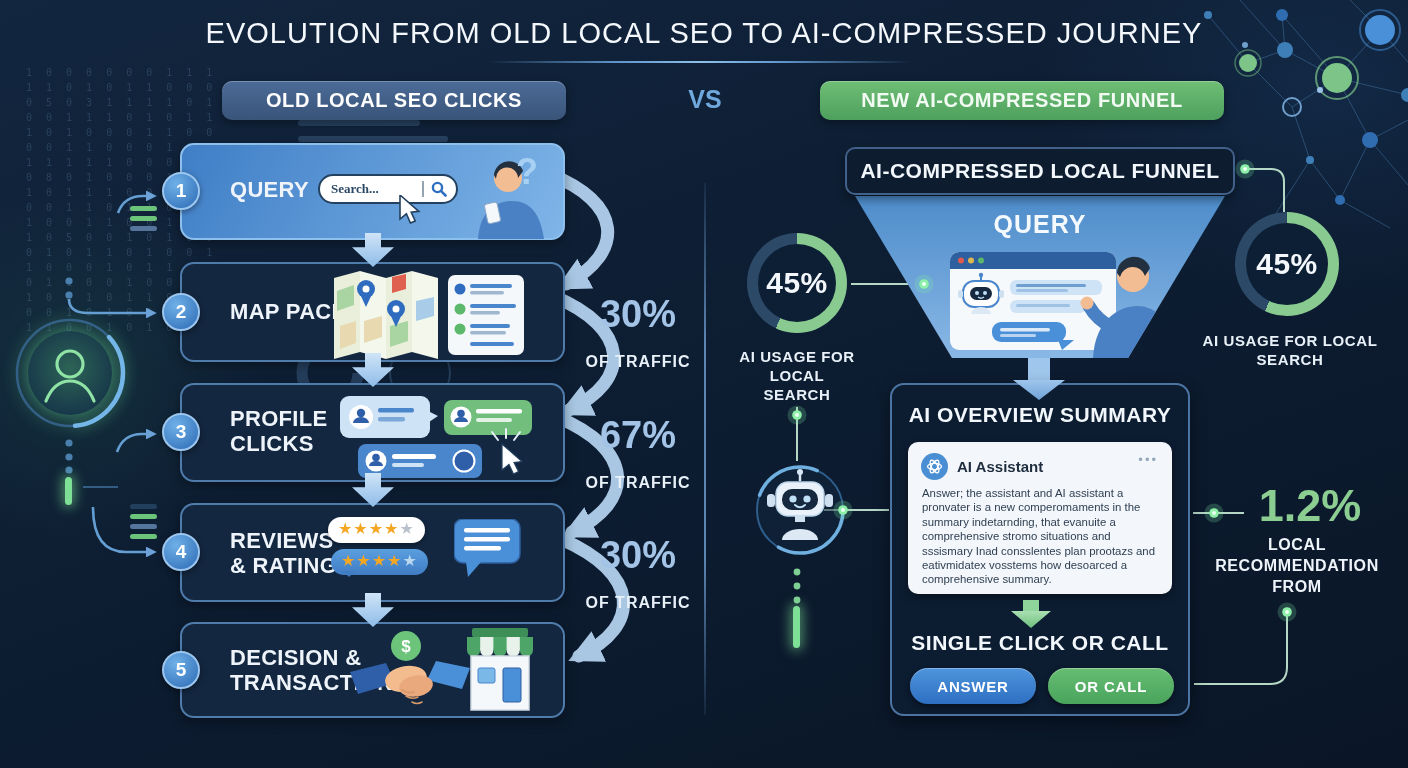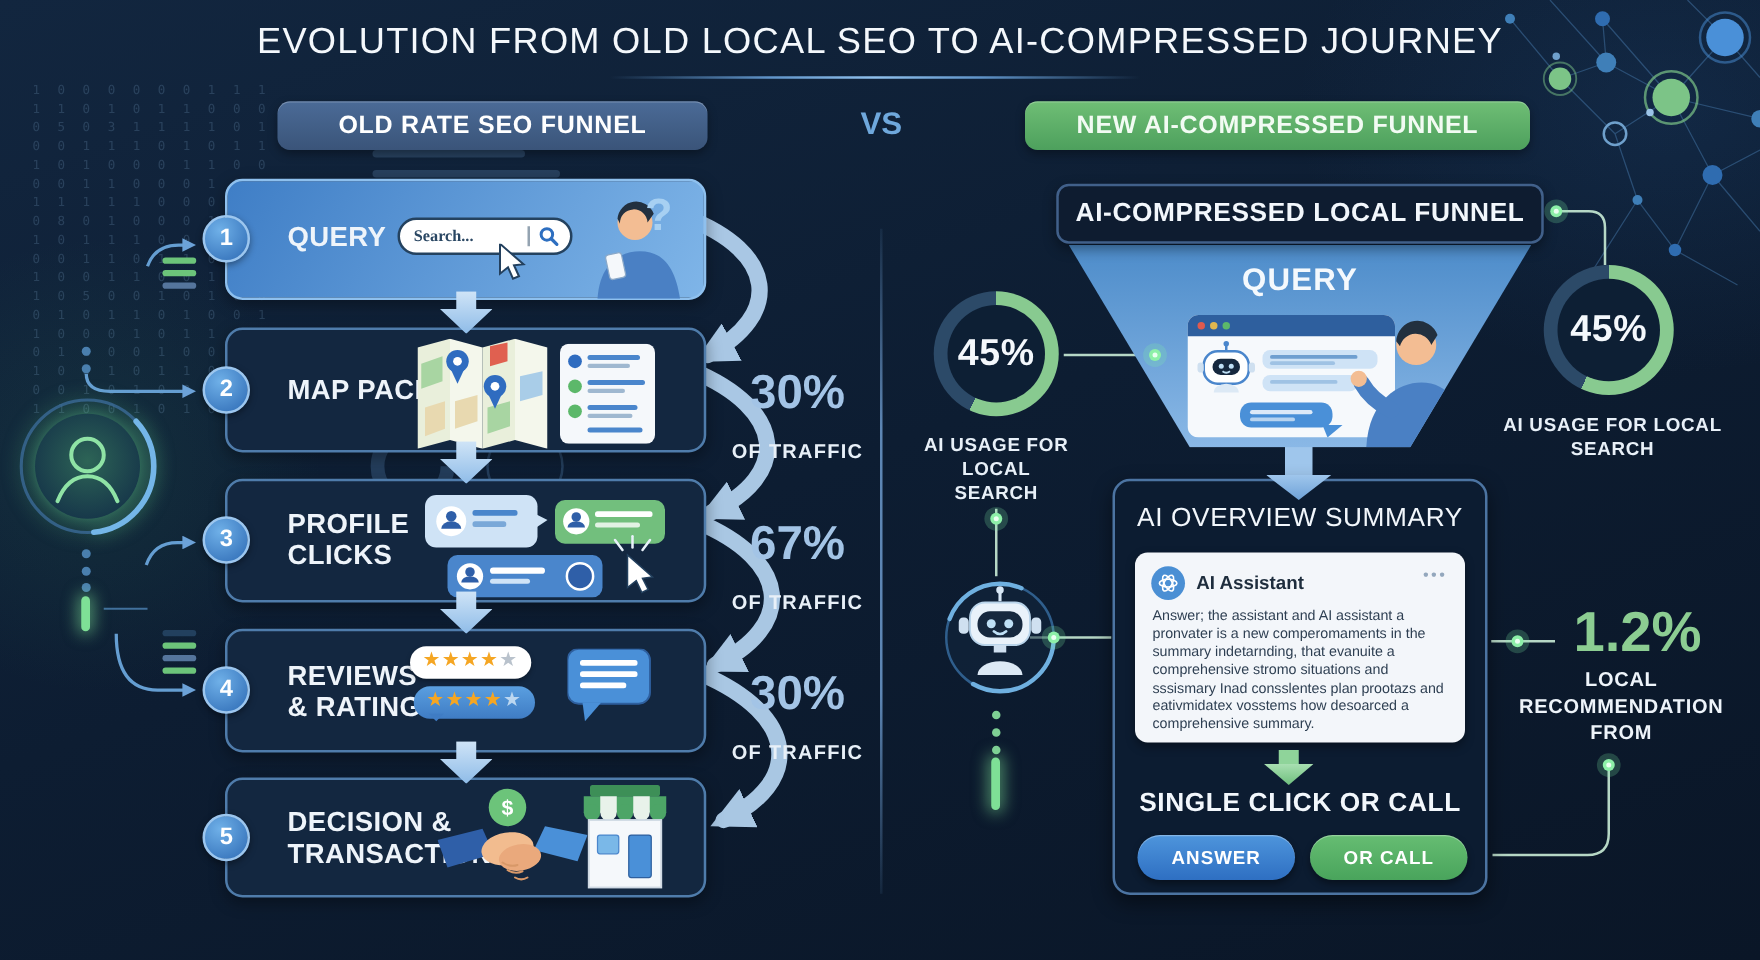--- a/index.html
+++ b/index.html
@@ -75,21 +75,21 @@
   .stem-head{left:1013px;top:380px;width:52px;height:20px;z-index:3;background:linear-gradient(180deg,#9fc6ec,#6fa2d8);
     clip-path:polygon(0 0,100% 0,50% 100%);}
   .donut{position:absolute;border-radius:50%;display:flex;align-items:center;justify-content:center;z-index:3;}
   .donut:before{content:"";position:absolute;inset:11px;border-radius:50%;background:#0d1f34;}
   .donut span{position:relative;font-size:30px;font-weight:bold;color:#f4f8fc;letter-spacing:.5px;}
   .stat-cap{position:absolute;text-align:center;font-size:15px;font-weight:bold;letter-spacing:.6px;
     line-height:1.25;color:#e8f0f8;z-index:3;}
   .ai-box{left:890px;top:383px;width:300px;height:333px;border-radius:14px;z-index:2;
     background:#0c1c31;border:2px solid #4c74a2;box-sizing:border-box;box-shadow:0 6px 16px rgba(0,0,0,.45);}
   .ai-box-title{position:absolute;left:0;top:18px;width:100%;text-align:center;
-    font-size:21px;font-weight:normal;letter-spacing:.5px;color:#f2f7fc;}
+    font-size:21px;font-weight:bold;letter-spacing:.5px;color:#f2f7fc;}
   .ai-card{position:absolute;left:16px;top:57px;width:264px;height:152px;border-radius:10px;
     background:#f3f6fa;box-shadow:0 3px 8px rgba(0,0,0,.35);}
   .ai-card-head{position:absolute;left:13px;top:11px;display:flex;align-items:center;gap:9px;}
   .ai-ic{width:27px;height:27px;border-radius:50%;background:#4a8fd4;display:flex;align-items:center;justify-content:center;}
   .ai-name{font-size:15px;font-weight:bold;color:#1e2d3d;}
   .ai-dots{position:absolute;right:14px;top:10px;font-size:13px;letter-spacing:2px;color:#93a7bd;cursor:default;}
   .ai-body{position:absolute;left:14px;top:44px;width:234px;font-size:11.4px;line-height:14.4px;color:#2e3f52;}
   .g-arrow-shaft{position:absolute;left:131px;top:215px;width:16px;height:12px;background:#8fd49a;}
   .g-arrow-head{position:absolute;left:119px;top:226px;width:40px;height:17px;background:linear-gradient(180deg,#a9e0b2,#6fbf7e);
     clip-path:polygon(0 0,100% 0,50% 100%);}
@@ -171,21 +171,21 @@
     <circle cx="65" cy="45" r="3" fill="#6fa0cc"></circle>
     <circle cx="130" cy="160" r="4" fill="#3f7fb8"></circle>
     <circle cx="190" cy="140" r="8" fill="#2f6cb0"></circle>
     <circle cx="228" cy="95" r="7" fill="#3f7fb8"></circle>
     <circle cx="160" cy="200" r="5" fill="#2f6cb0"></circle>
     <circle cx="140" cy="90" r="3" fill="#9cc4e8"></circle>
   </svg>
 
   <div class="abs title">EVOLUTION FROM OLD LOCAL SEO TO AI-COMPRESSED JOURNEY</div>
   <div class="abs title-rule"></div>
-  <div class="abs pill pill-old">OLD RATE SEO FUNNEL</div>
+  <div class="abs pill pill-old">OLD LOCAL SEO CLICKS</div>
   <div class="abs vs">VS</div>
   <div class="abs pill pill-new">NEW AI-COMPRESSED FUNNEL</div>
 
   <svg class="abs" style="left:0;top:0;z-index:1" width="1408" height="768" viewBox="0 0 1408 768">
     <defs>
       <marker id="mBlue" viewBox="0 0 10 10" refX="6.5" refY="5" markerWidth="2.6" markerHeight="2.6" orient="auto">
           <path d="M0,0 L10,5 L0,10 Z" fill="#b7d6f3"></path>
         </marker>
       <marker id="mSmall" viewBox="0 0 10 10" refX="6.5" refY="5" markerWidth="4.2" markerHeight="4.2" orient="auto">
           <path d="M0,0 L10,5 L0,10 Z" fill="#6ca2d8"></path>

